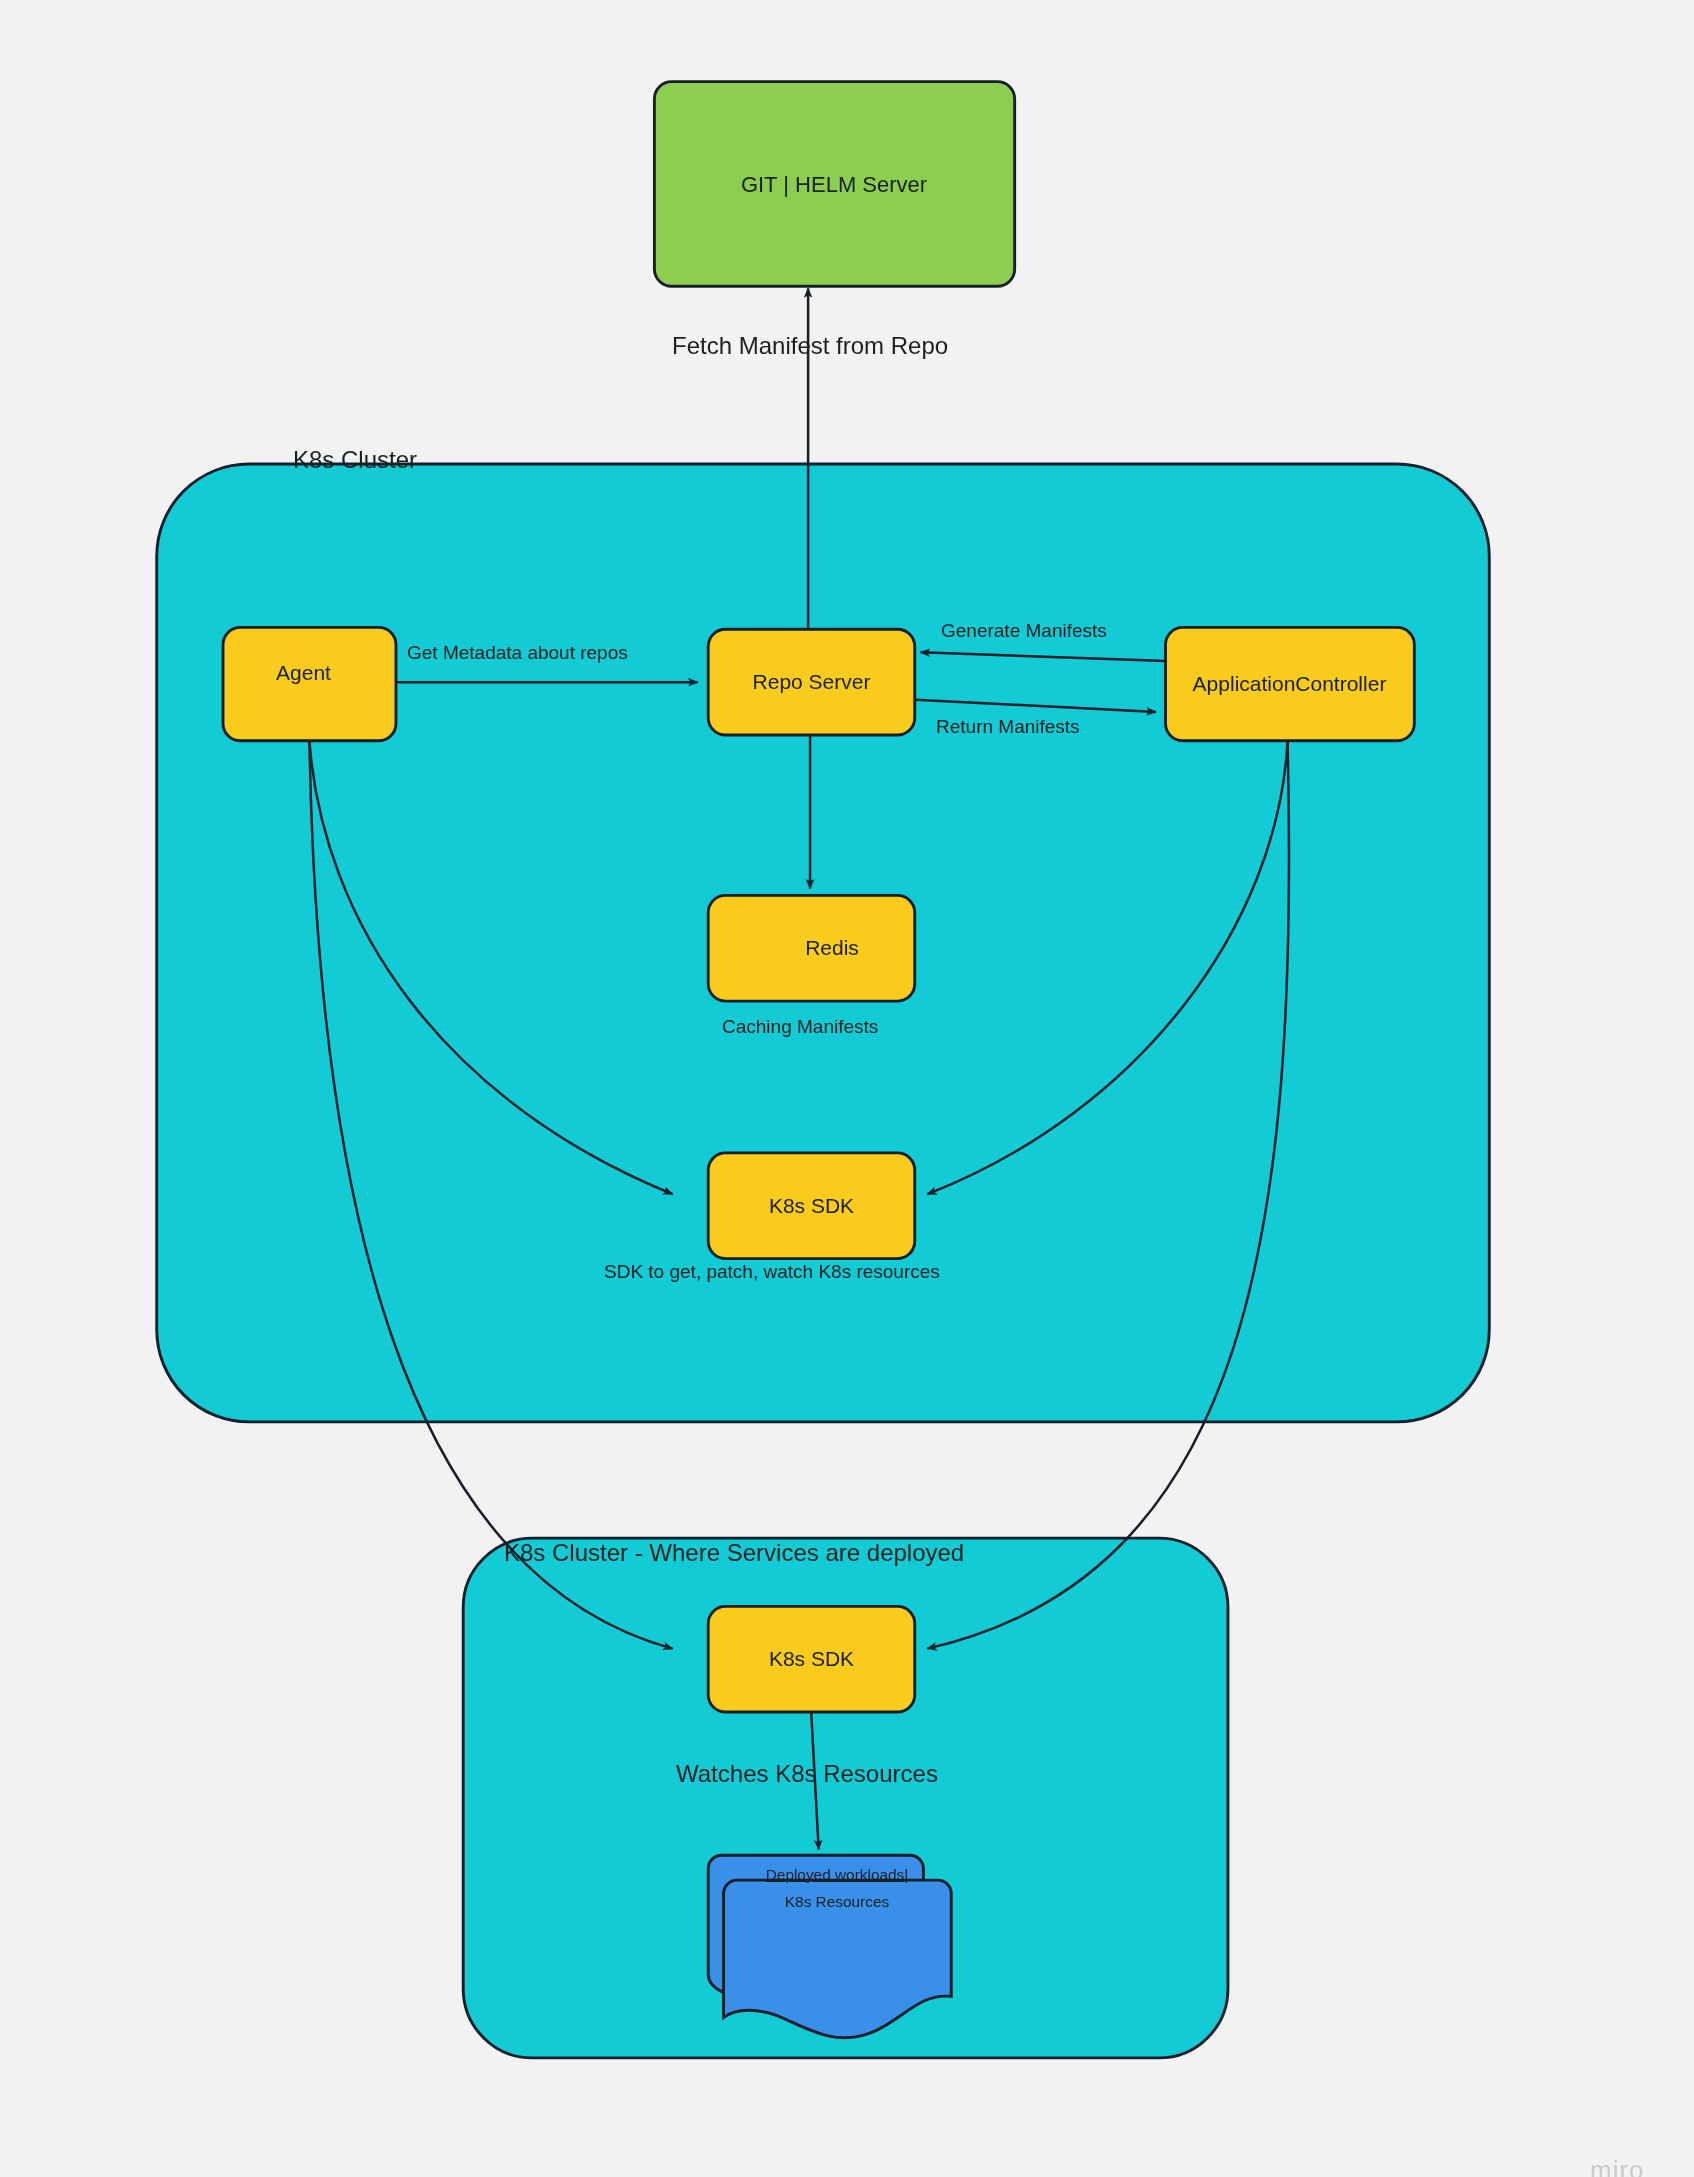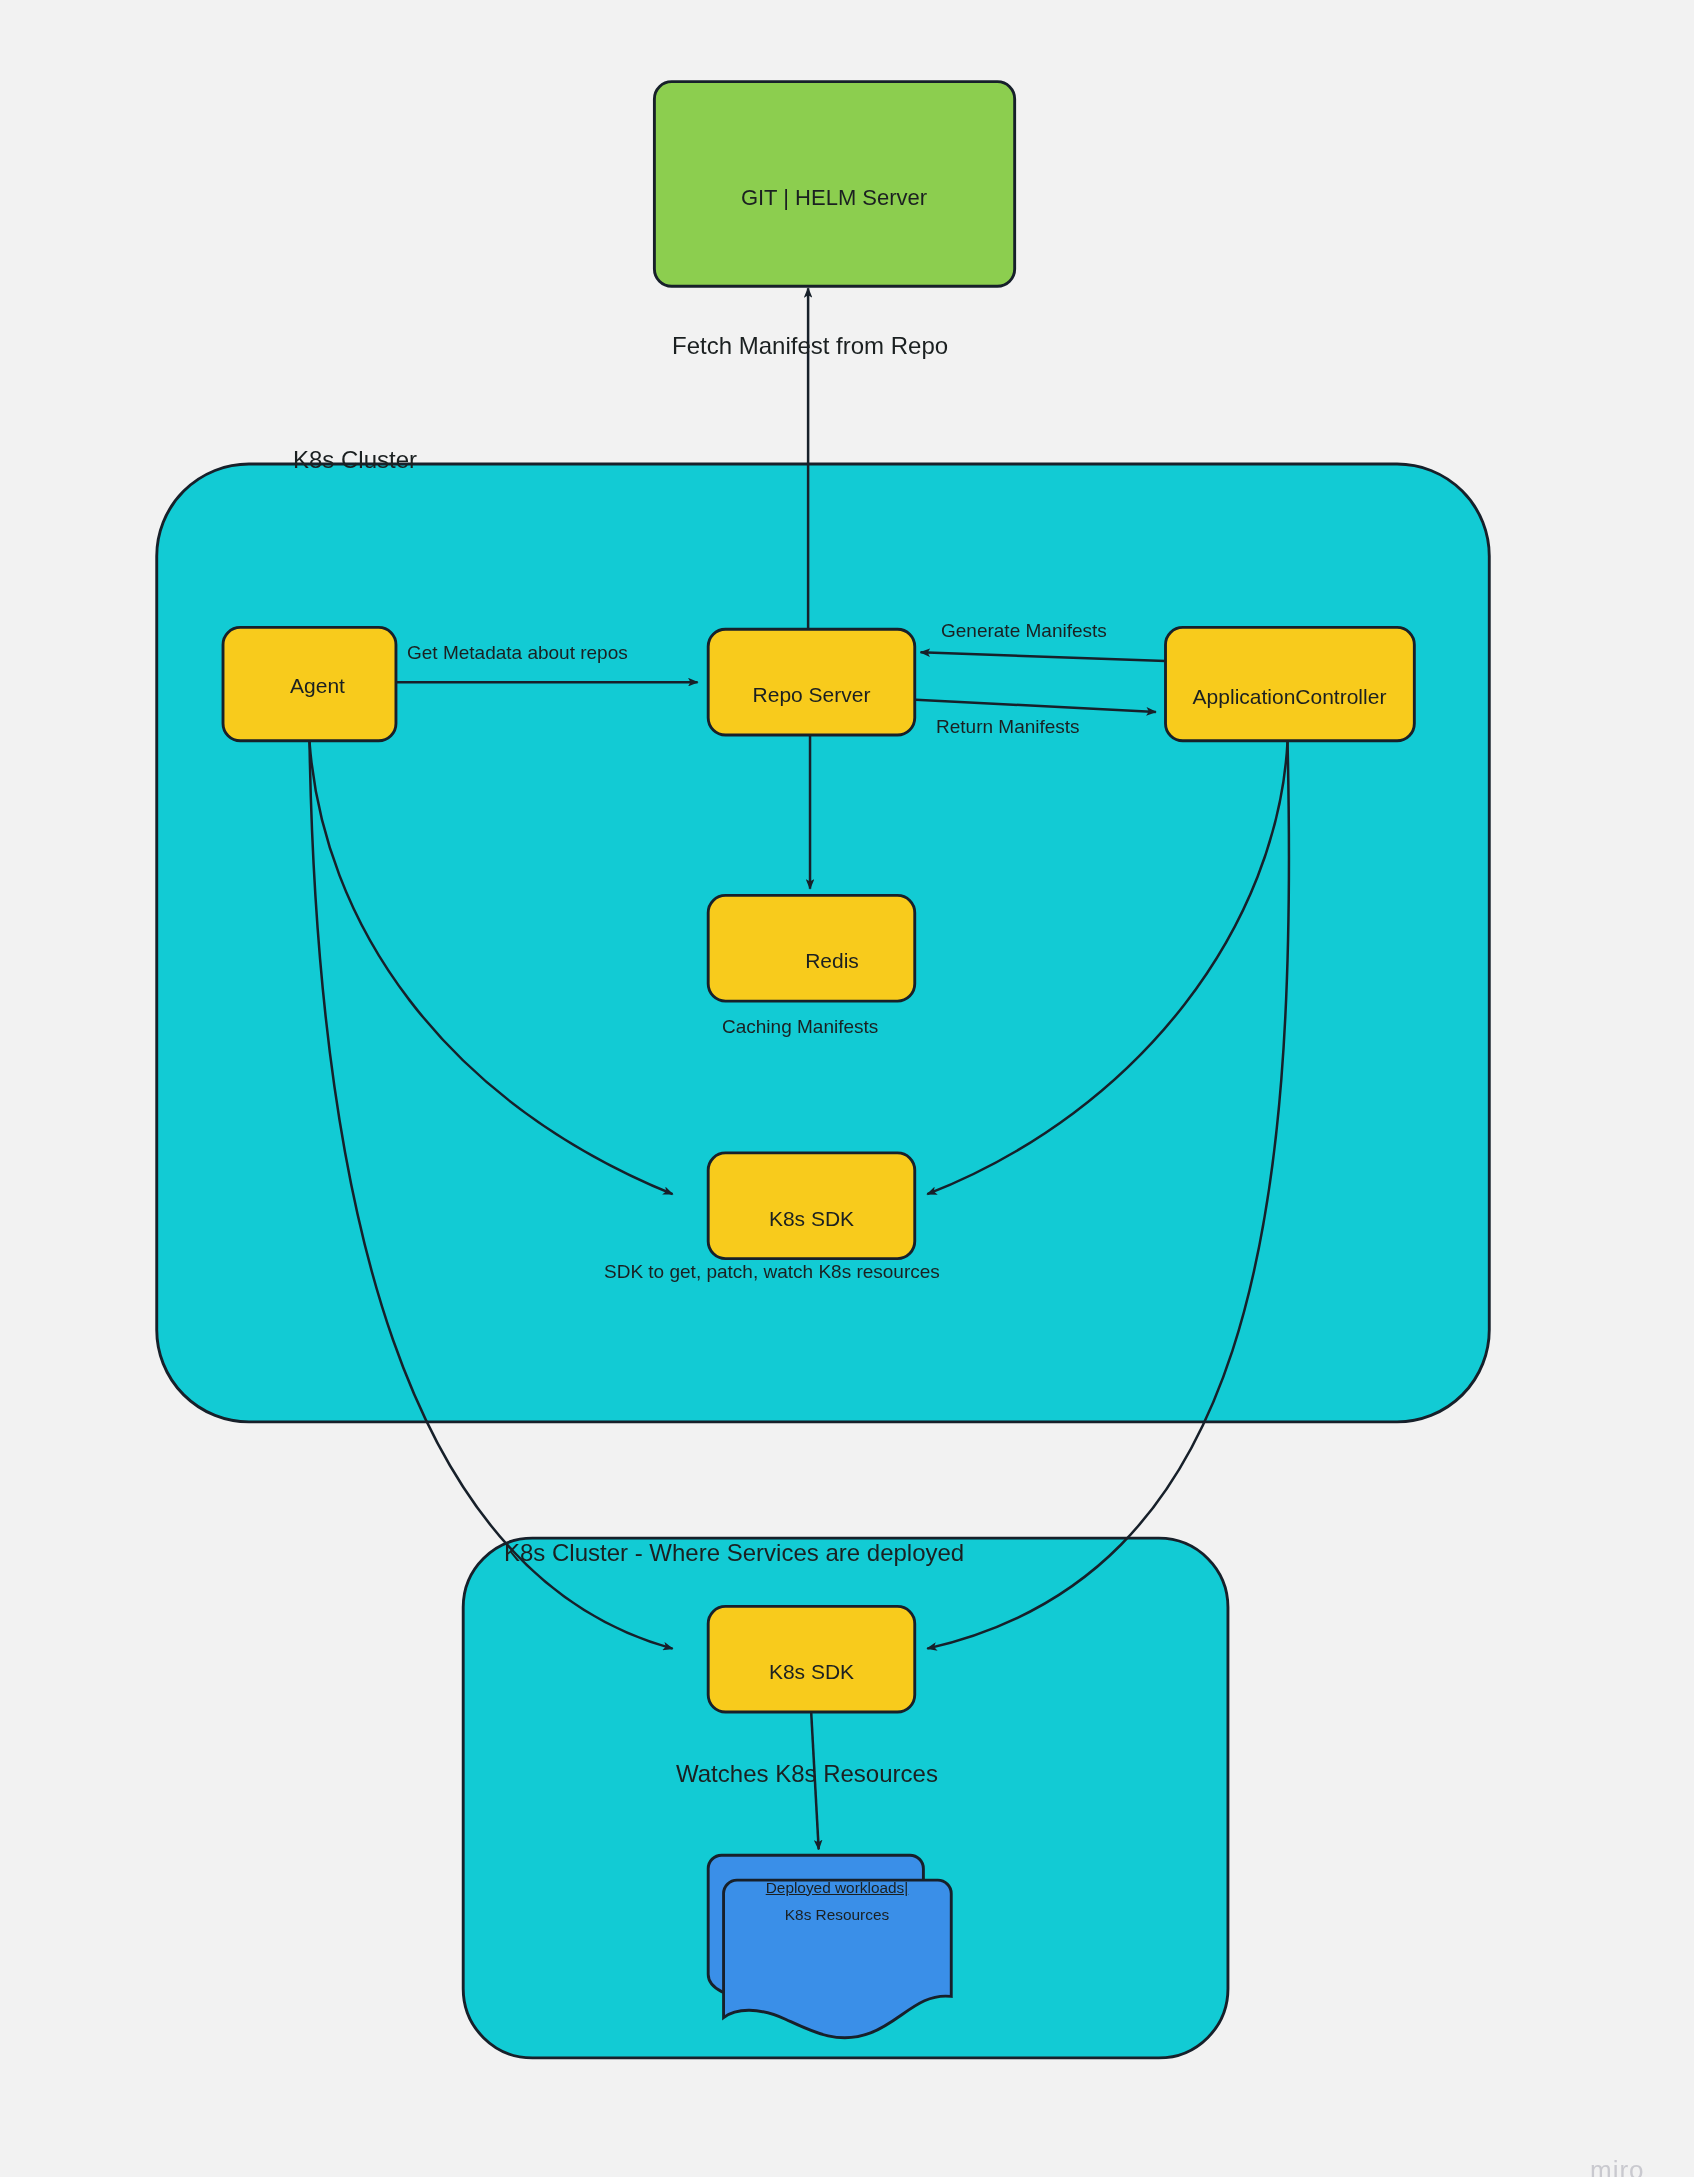--- a/index.html
+++ b/index.html
@@ -23,21 +23,20 @@
     height: 2178px;
   }
   .node-label {
     position: absolute;
     display: flex;
     align-items: center;
     justify-content: center;
     text-align: center;
     color: #1b2021;
     pointer-events: none;
-    margin-top: 13px;
   }
   .free-label {
     position: absolute;
     color: #1b2021;
     white-space: nowrap;
   }
   .watermark {
     position: absolute;
     color: #c9c9cf;
     letter-spacing: 1px;
@@ -97,21 +96,21 @@
     <path d="M737,1945 a14,14 0 0 1 14,-14 h196 a14,14 0 0 1 14,14 v110
              c-40,22 -80,-6 -112,8 -38,16 -72,22 -98,10 -8,-4 -14,-10 -14,-18 Z" fill="#3a8fe8" stroke="#17202a" stroke-width="3"></path>
 
     <path d="M753,1971 a14,14 0 0 1 14,-14 h209 a14,14 0 0 1 14,14 v107
              c-34,-4 -52,26 -84,38 -34,13 -62,-2 -88,-14 -28,-13 -52,-12 -65,-2
              V1971 Z" fill="#3a8fe8" stroke="#17202a" stroke-width="3"></path>
   </svg>
 
   <div class="node-label" style="left:654px; top:82px; width:360px; height:205px; font-size:22px;">GIT | HELM Server</div>
 
-  <div class="node-label" style="left:231px; top:627px; width:173px; height:92px; font-size:21px;">Agent</div>
+  <div class="node-label" style="left:217px; top:627px; width:173px; height:92px; font-size:21px;">Agent</div>
 
   <div class="node-label" style="left:1165px; top:627px; width:249px; height:113px; font-size:21px;">ApplicationController</div>
 
   <div class="node-label" style="left:708px; top:629px; width:207px; height:106px; font-size:21px;">Repo Server</div>
 
   <div class="node-label" style="left:708px; top:895px; width:222px; height:106px; font-size:21px;padding-left:13px;">Redis</div>
 
   <div class="node-label" style="left:708px; top:1153px; width:207px; height:106px; font-size:21px;">K8s SDK</div>
 
   <div class="node-label" style="left:708px; top:1606px; width:207px; height:106px; font-size:21px;">K8s SDK</div>

